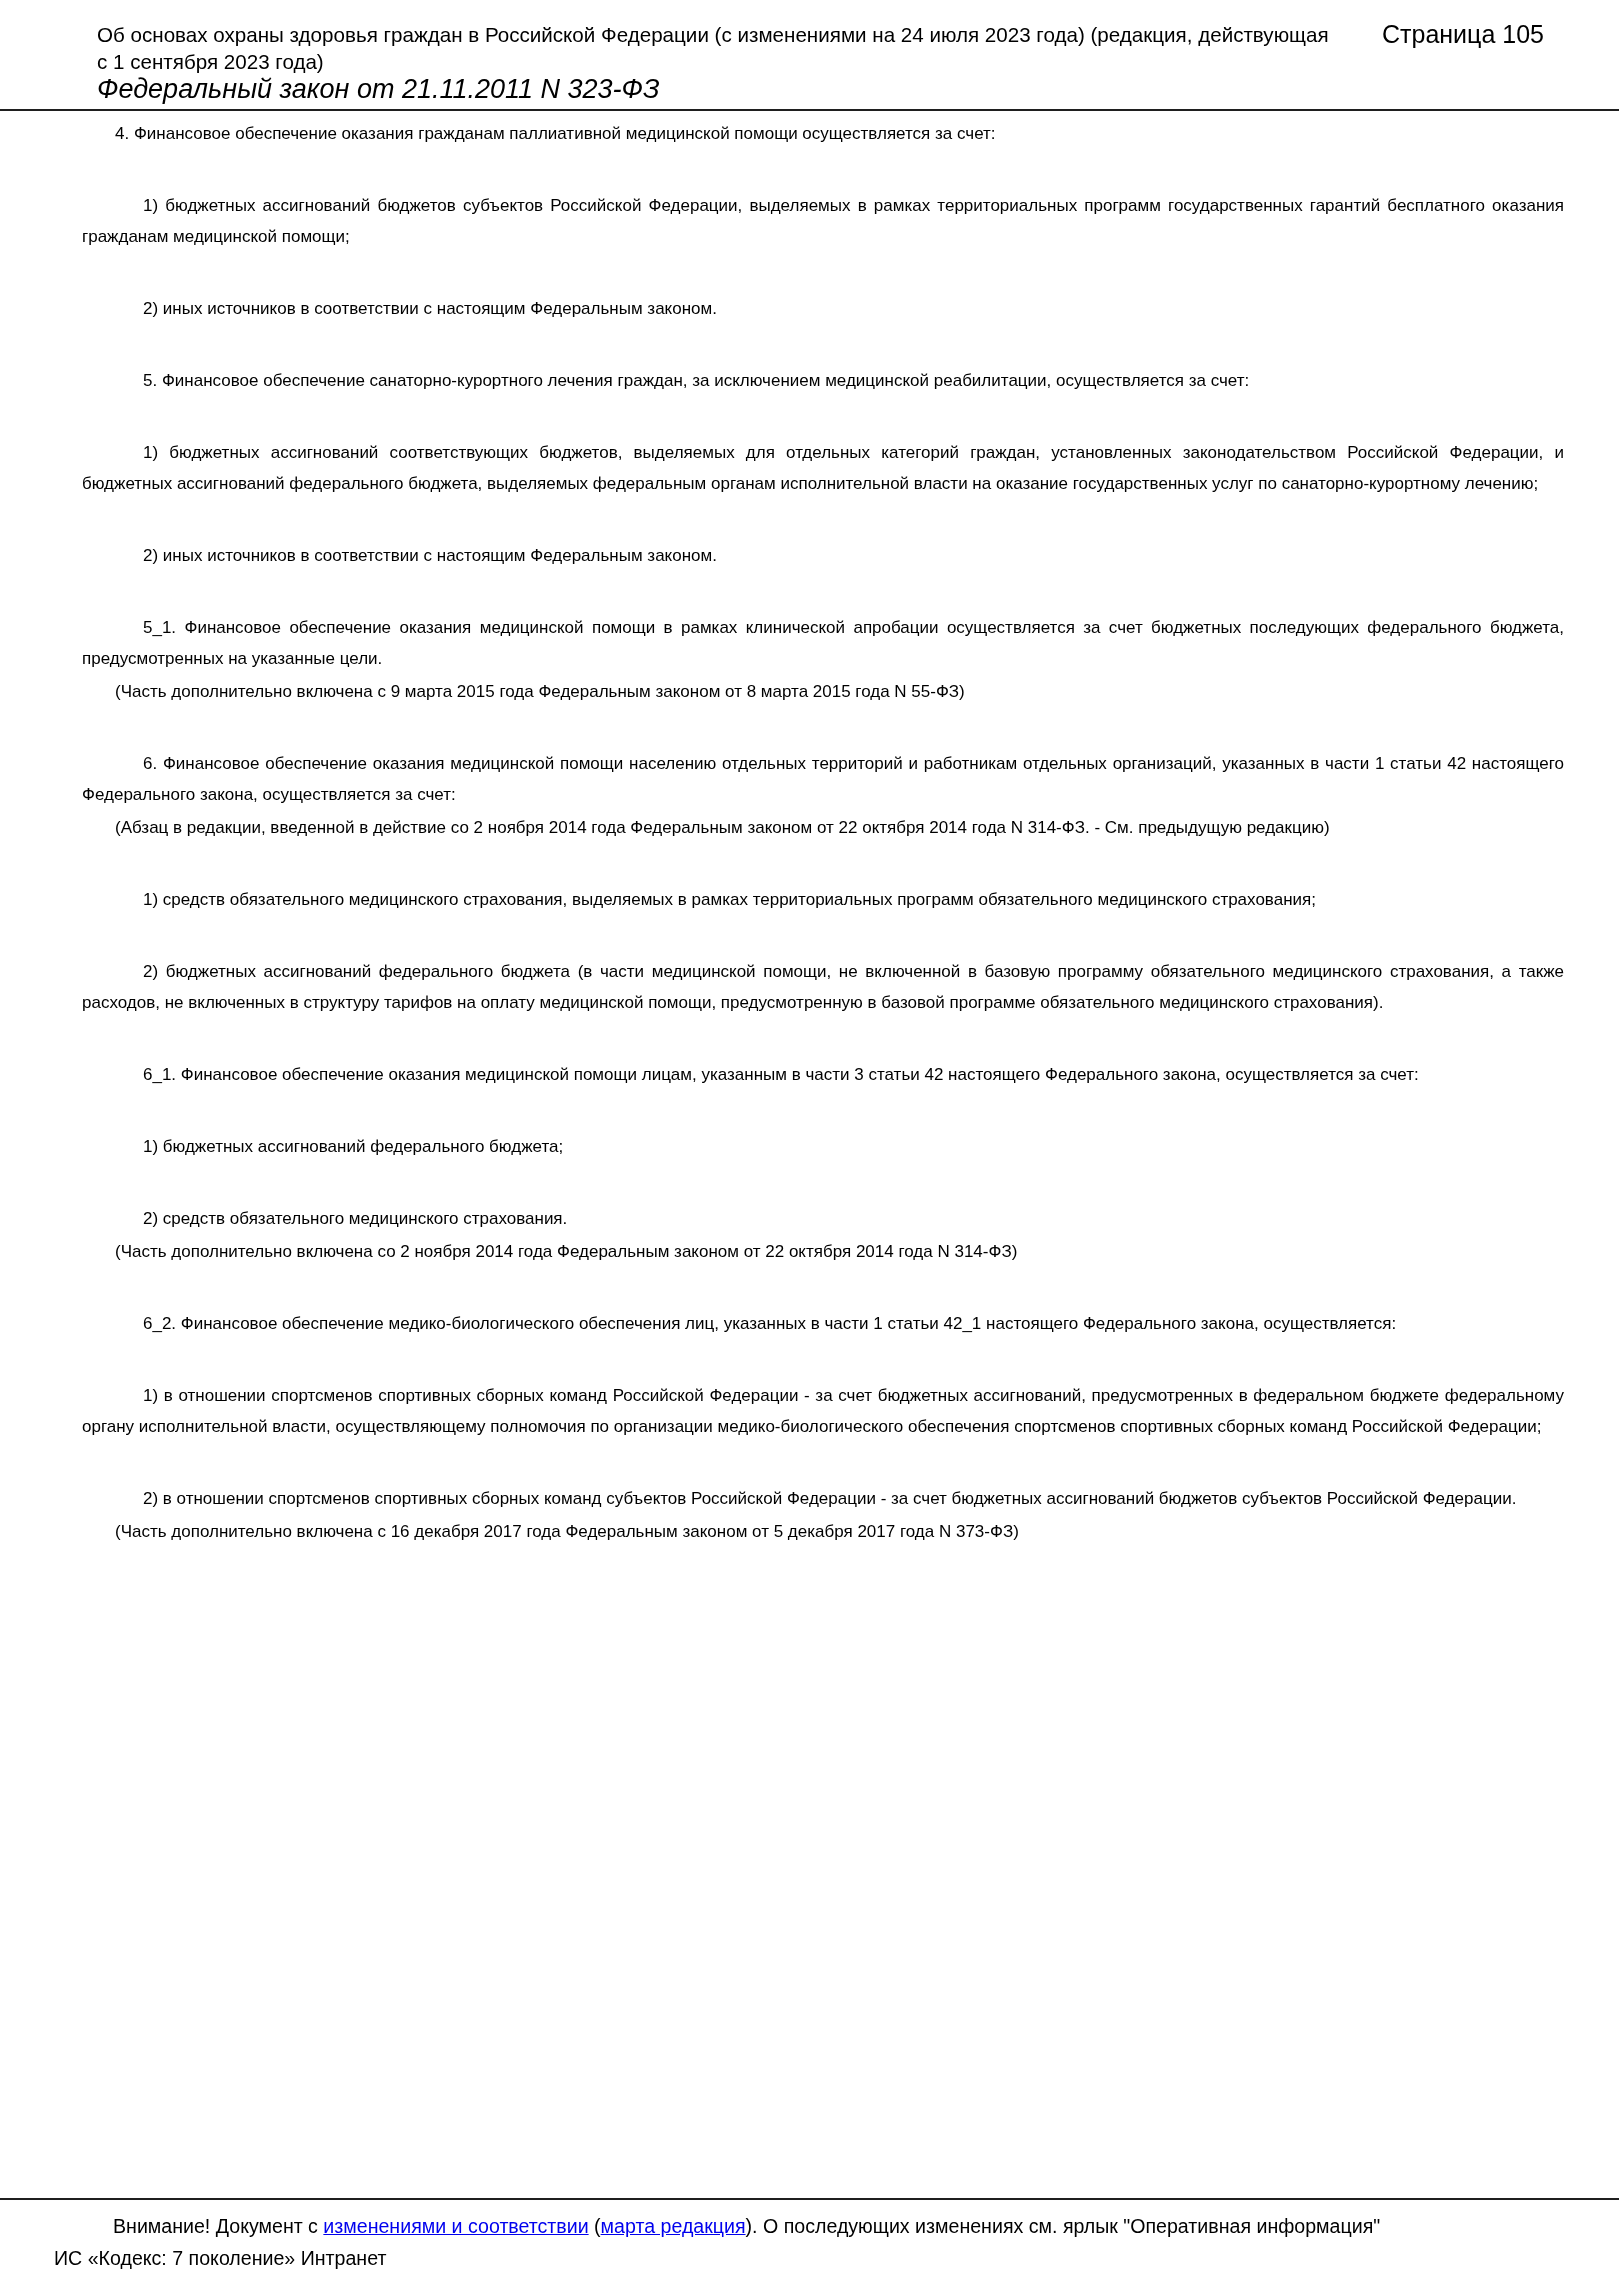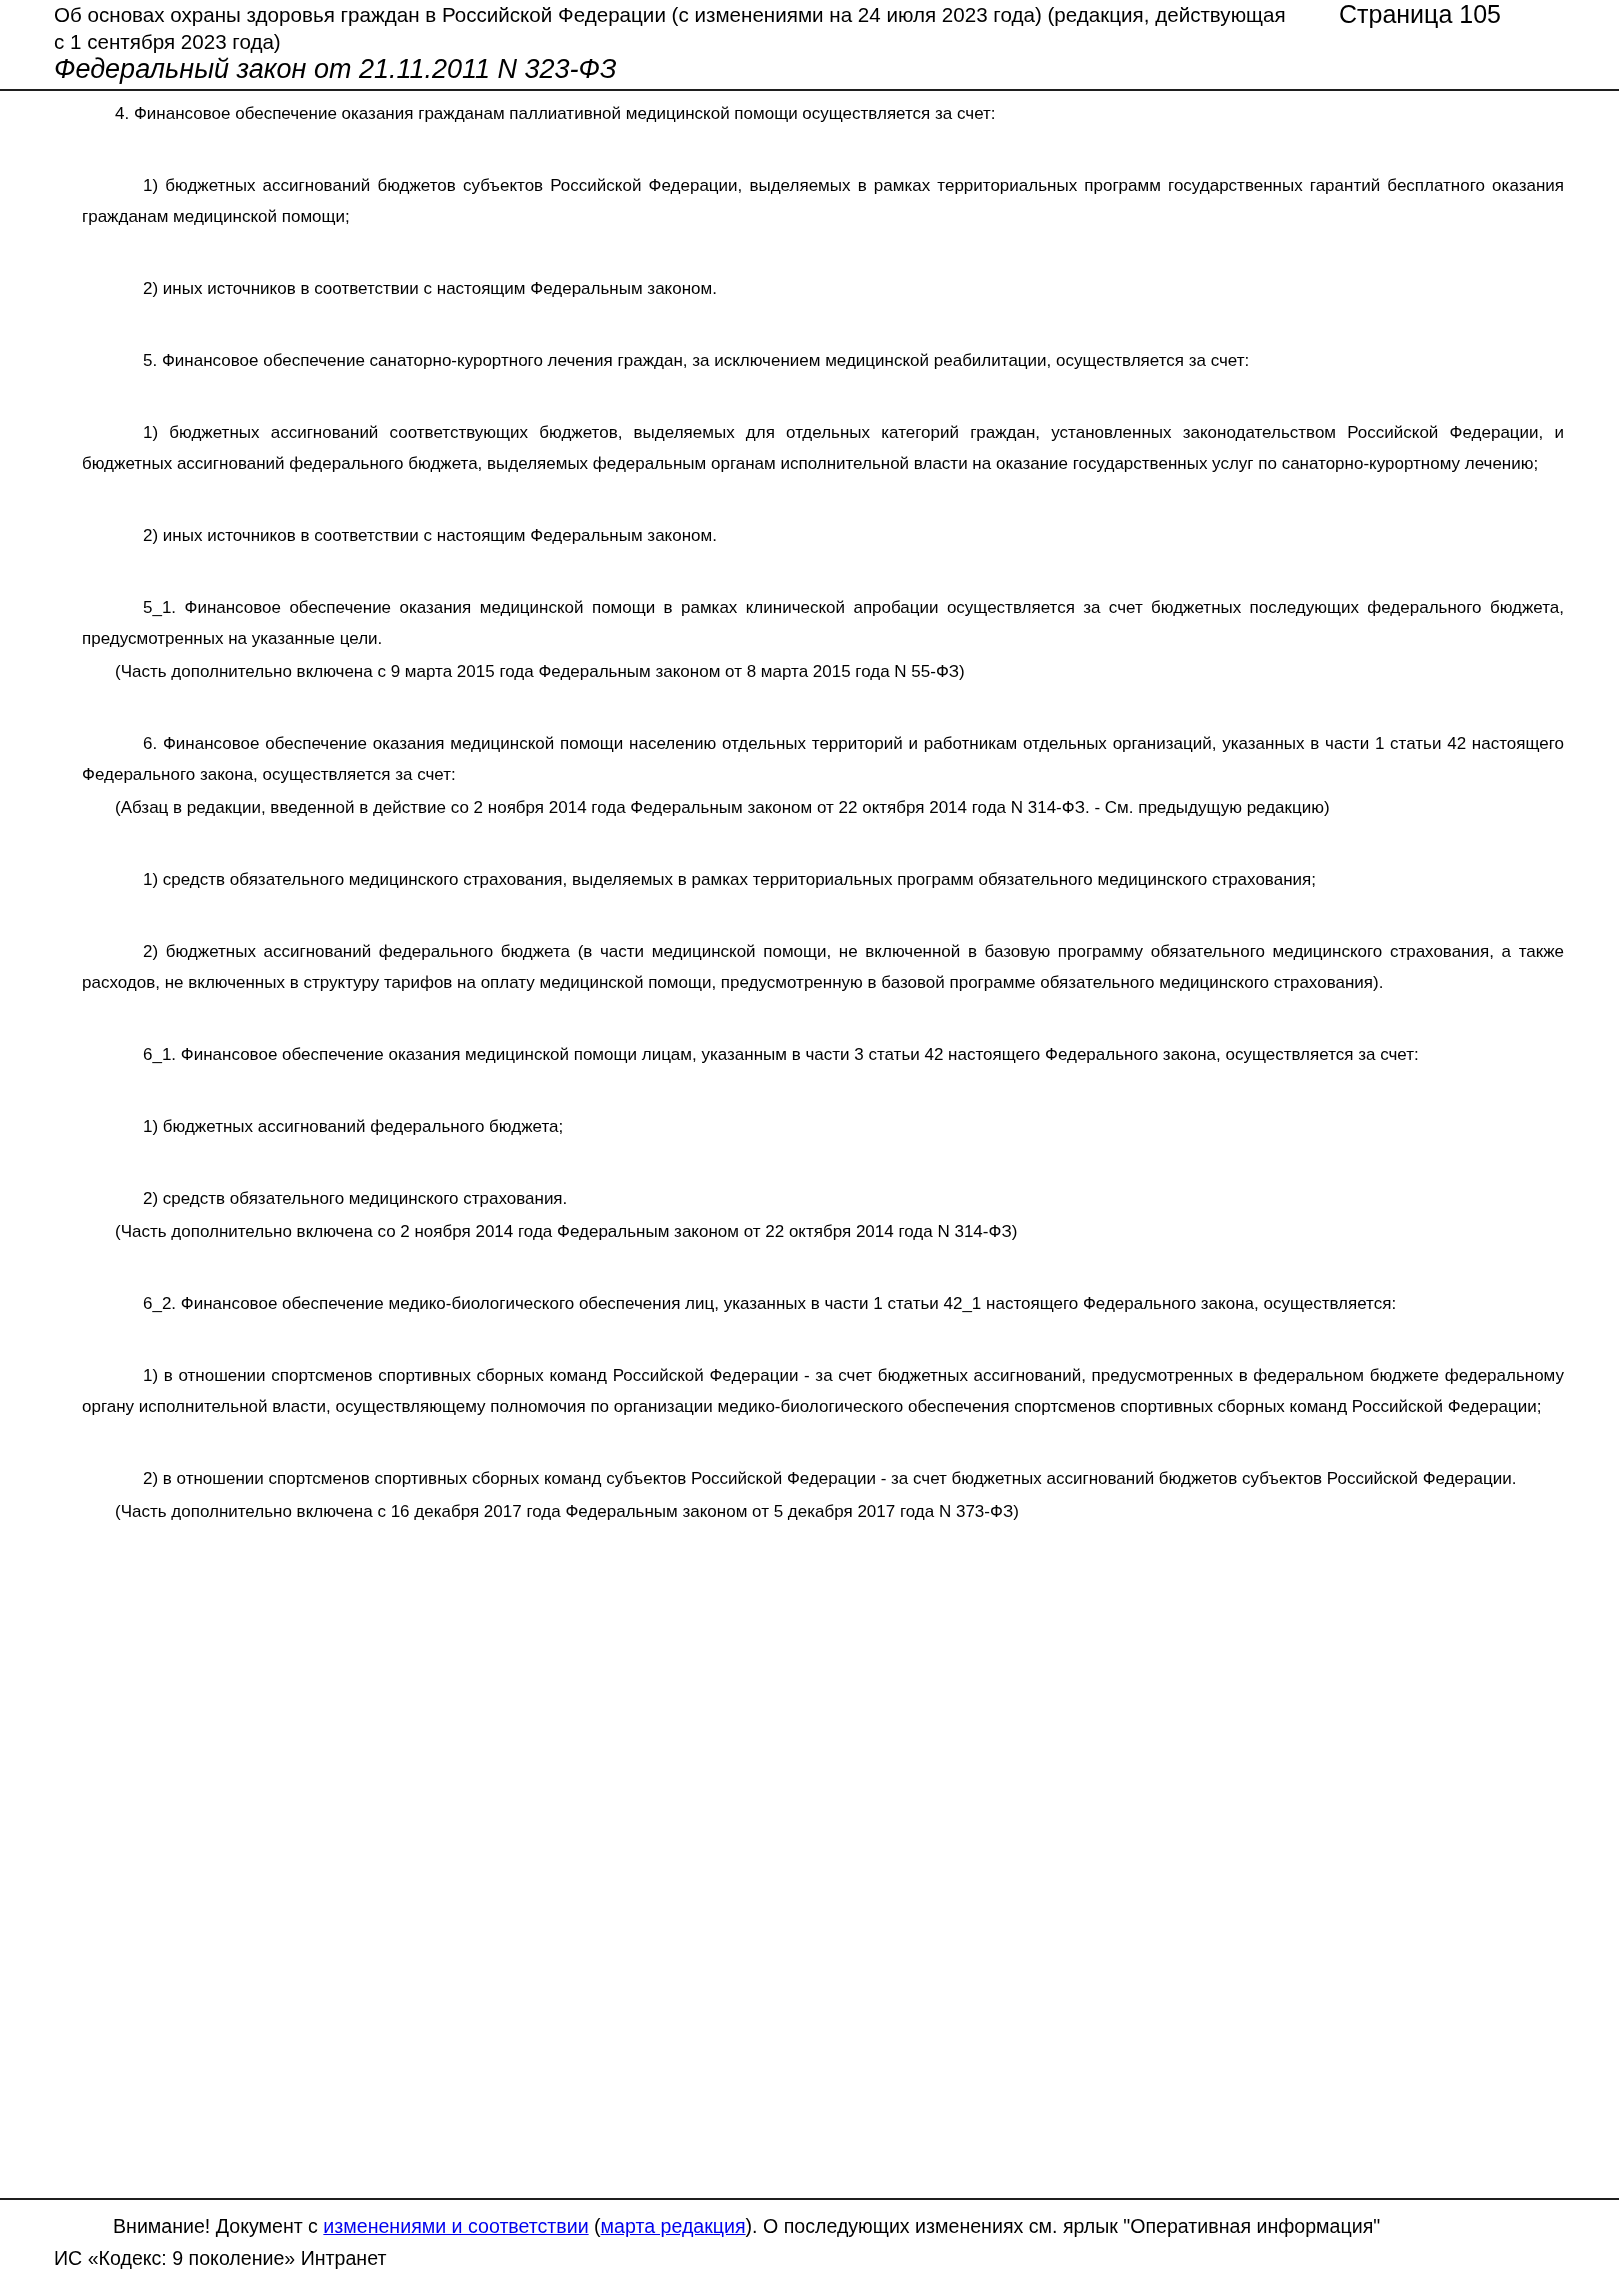--- a/index.html
+++ b/index.html
@@ -19,22 +19,23 @@
     position: relative;
     width: 100%;
     height: 100%;
     background: #ffffff;
     box-sizing: border-box;
   }
   
   .page-header {
     display: flex;
     align-items: flex-start;
-    padding: 1px 55px 0 54px;
+    padding: 21px 55px 0 54px;
     box-sizing: border-box;
+    margin-left: 43px;
   }
   .header-title-block {
     width: 1240px;
     flex: none;
     font-size: 20.6px;
     line-height: 27.4px;
   }
   .header-title { display: inline; }
   .header-subtitle {
     font-style: italic;
@@ -121,17 +122,17 @@
     <p class="sp">2) средств обязательного медицинского страхования.</p>
     <p class="nt">(Часть дополнительно включена со 2 ноября 2014 года Федеральным законом от 22 октября 2014 года N 314-ФЗ)</p>
     <p class="sp">6_2. Финансовое обеспечение медико-биологического обеспечения лиц, указанных в части 1 статьи 42_1 настоящего Федерального закона, осуществляется:</p>
     <p class="sp">1) в отношении спортсменов спортивных сборных команд Российской Федерации - за счет бюджетных ассигнований, предусмотренных в федеральном бюджете федеральному органу исполнительной власти, осуществляющему полномочия по организации медико-биологического обеспечения спортсменов спортивных сборных команд Российской Федерации;</p>
     <p class="sp">2) в отношении спортсменов спортивных сборных команд субъектов Российской Федерации - за счет бюджетных ассигнований бюджетов субъектов Российской Федерации.</p>
     <p class="nt">(Часть дополнительно включена с 16 декабря 2017 года Федеральным законом от 5 декабря 2017 года N 373-ФЗ)</p>
   </div>
 
   <div class="page-footer">
     <div class="footer-notice"><span>Внимание! Документ с </span><a class="doc-link">изменениями и соответствии</a><span> (</span><a class="doc-link">марта редакция</a><span>). О последующих изменениях см. ярлык "Оперативная информация"</span></div>
-    <div class="footer-source">ИС «Кодекс: 9 поколение» Интранет</div>
+    <div class="footer-source">ИС «Кодекс: 7 поколение» Интранет</div>
   </div>
 
 </div>
 
 
 </body></html>

